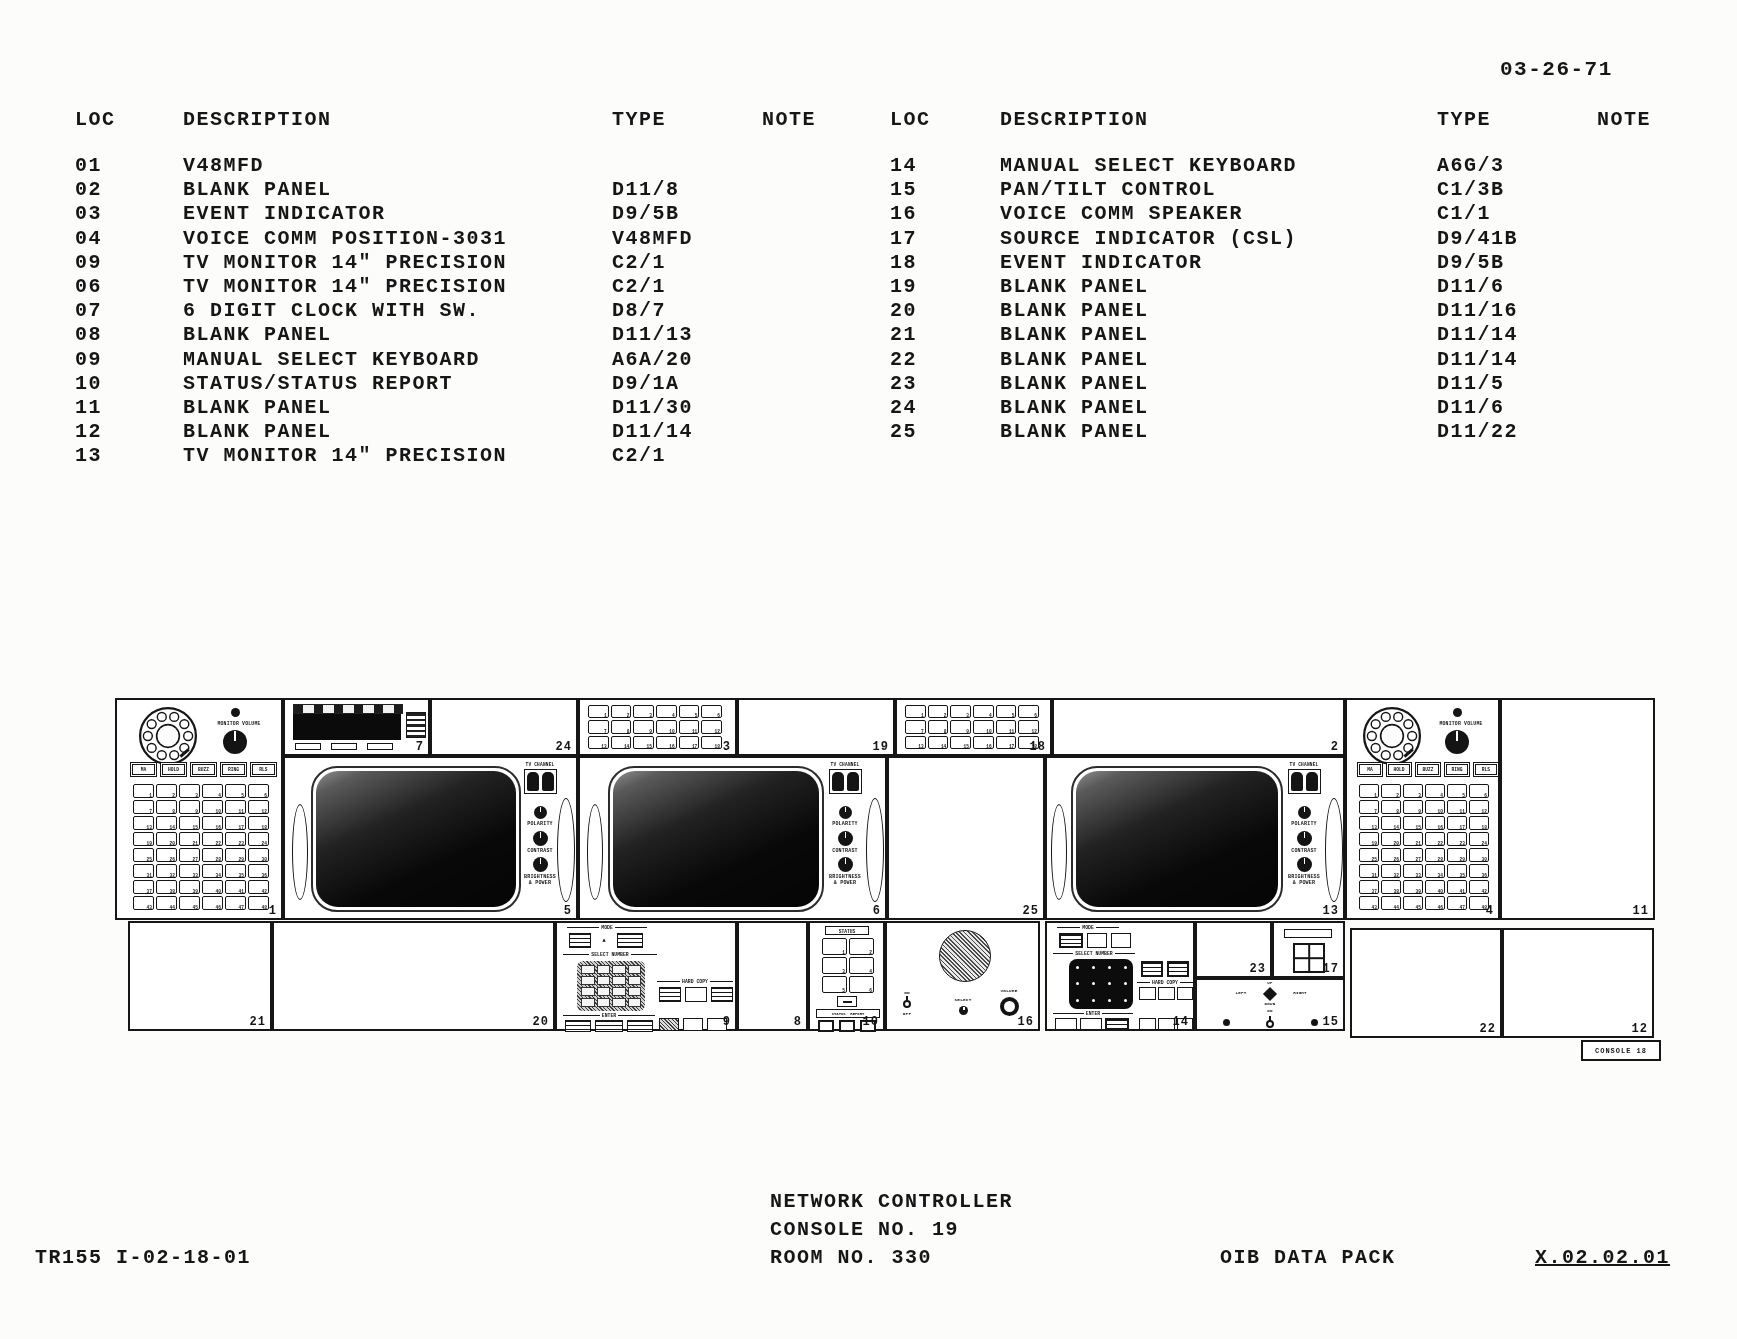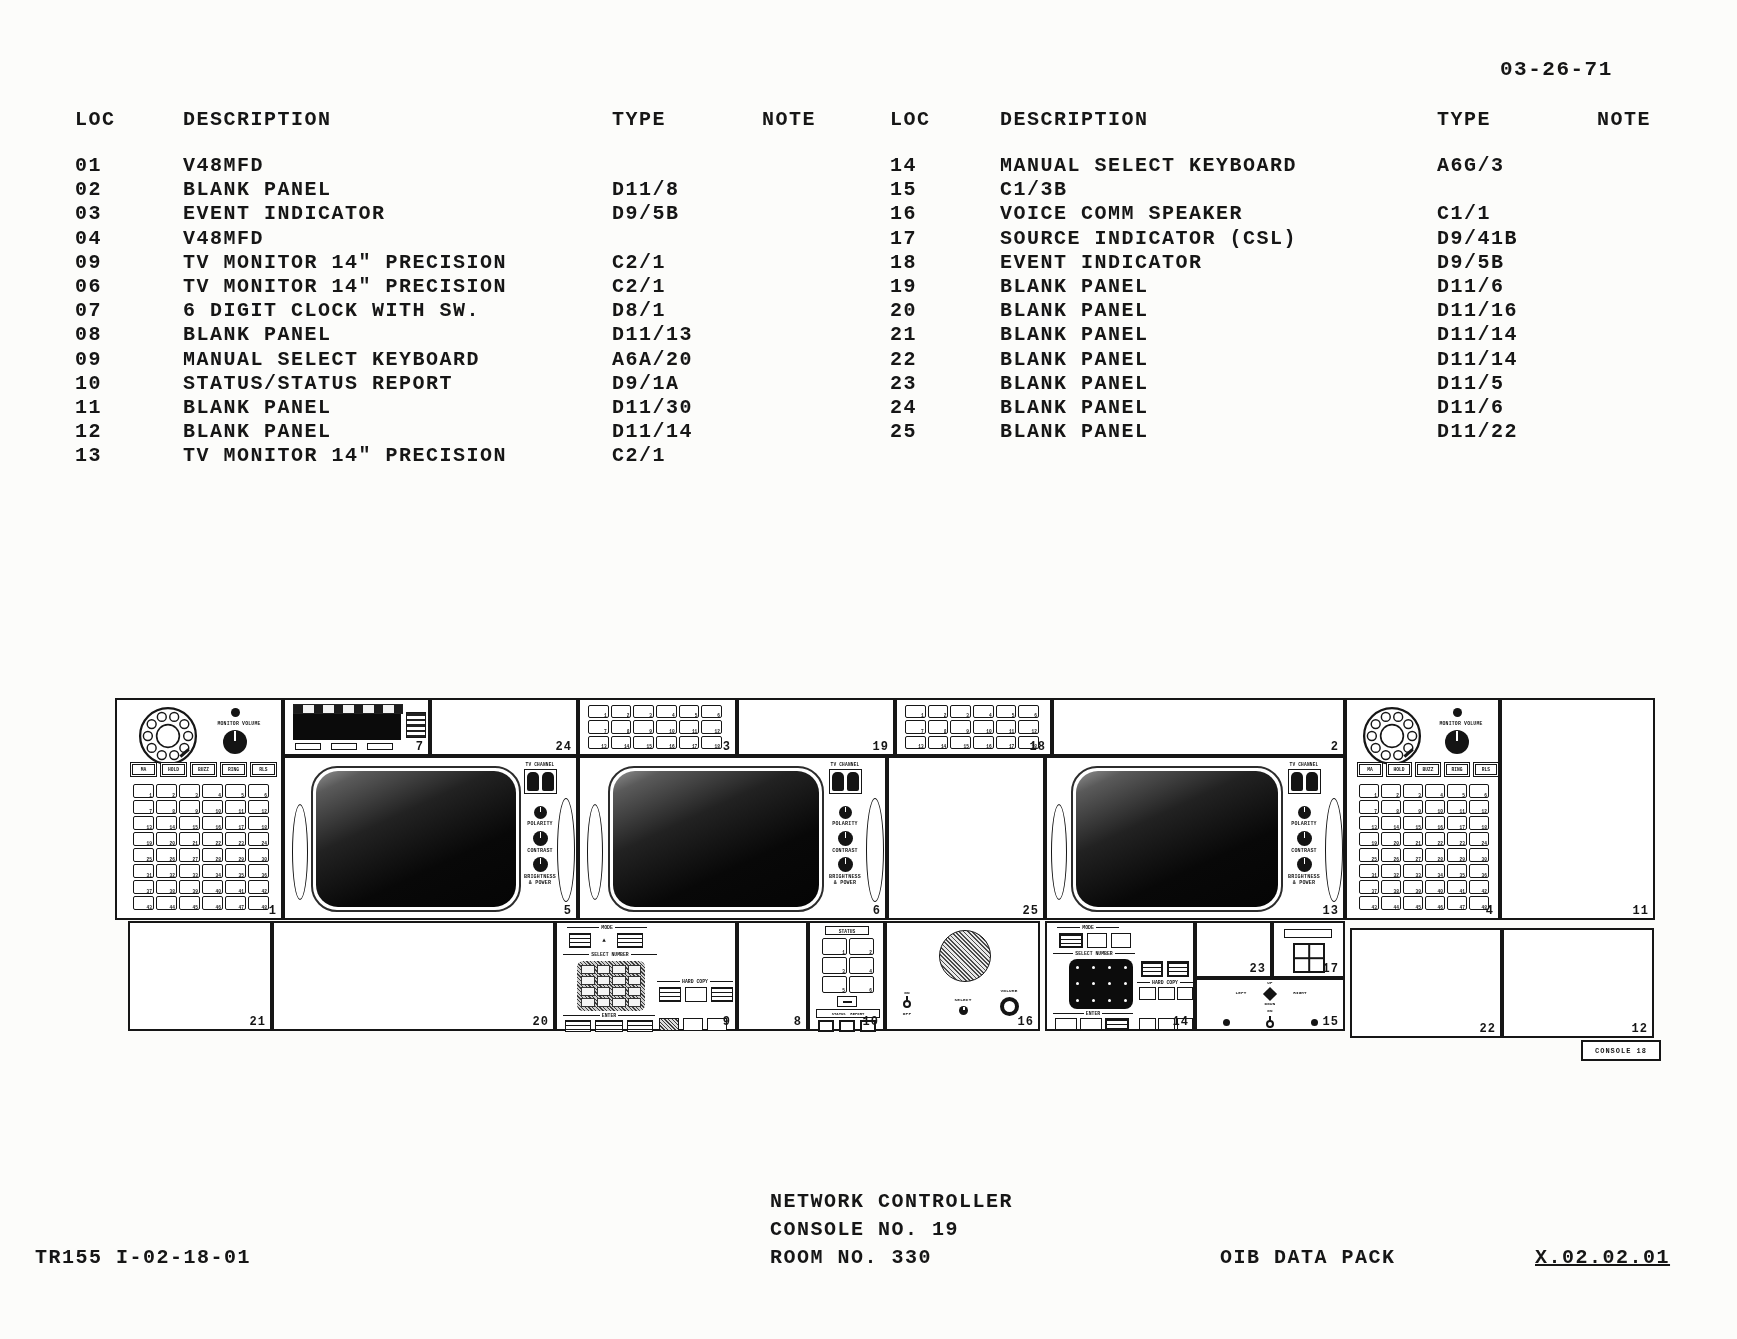--- a/index.html
+++ b/index.html
@@ -93,39 +93,40 @@
         </div>
 
         <div class="trow">
           <span class="cell c-loc">03</span>
           <span class="cell c-desc">EVENT INDICATOR</span>
           <span class="cell c-type">D9/5B</span>
         </div>
 
         <div class="trow">
           <span class="cell c-loc">04</span>
+          <span class="cell c-desc">VOICE COMM POSITION-3031</span>
           <span class="cell c-type">V48MFD</span>
         </div>
 
         <div class="trow">
           <span class="cell c-loc">09</span>
           <span class="cell c-desc">TV MONITOR 14" PRECISION</span>
           <span class="cell c-type">C2/1</span>
         </div>
 
         <div class="trow">
           <span class="cell c-loc">06</span>
           <span class="cell c-desc">TV MONITOR 14" PRECISION</span>
           <span class="cell c-type">C2/1</span>
         </div>
 
         <div class="trow">
           <span class="cell c-loc">07</span>
           <span class="cell c-desc">6 DIGIT CLOCK WITH SW.</span>
-          <span class="cell c-type">D8/1</span>
+          <span class="cell c-type">D8/7</span>
         </div>
 
         <div class="trow">
           <span class="cell c-loc">08</span>
           <span class="cell c-desc">BLANK PANEL</span>
           <span class="cell c-type">D11/13</span>
         </div>
 
         <div class="trow">
           <span class="cell c-loc">09</span>
@@ -169,20 +170,21 @@
     <div>
 
         <div class="trow">
           <span class="cell c-loc">14</span>
           <span class="cell c-desc">MANUAL SELECT KEYBOARD</span>
           <span class="cell c-type">A6G/3</span>
         </div>
 
         <div class="trow">
           <span class="cell c-loc">15</span>
+          <span class="cell c-desc">PAN/TILT CONTROL</span>
           <span class="cell c-type">C1/3B</span>
         </div>
 
         <div class="trow">
           <span class="cell c-loc">16</span>
           <span class="cell c-desc">VOICE COMM SPEAKER</span>
           <span class="cell c-type">C1/1</span>
         </div>
 
         <div class="trow">

